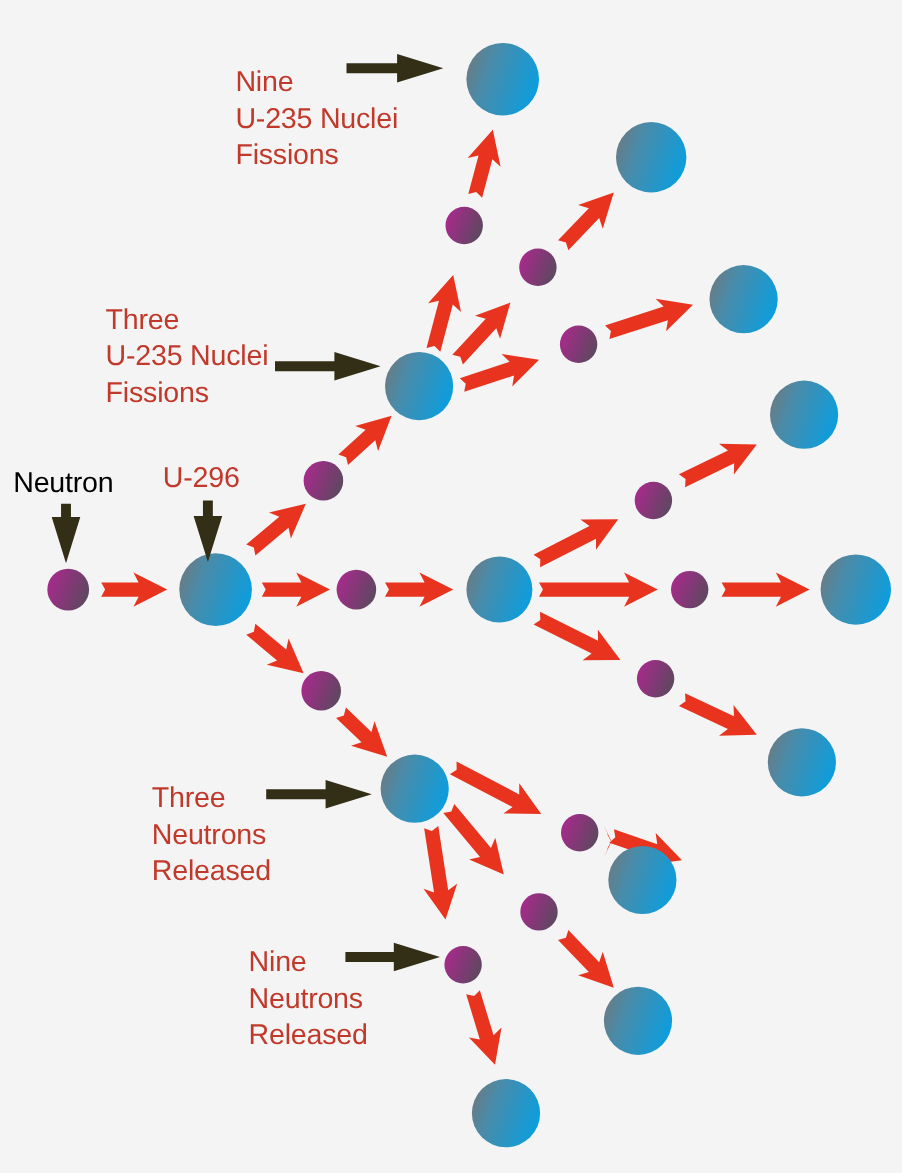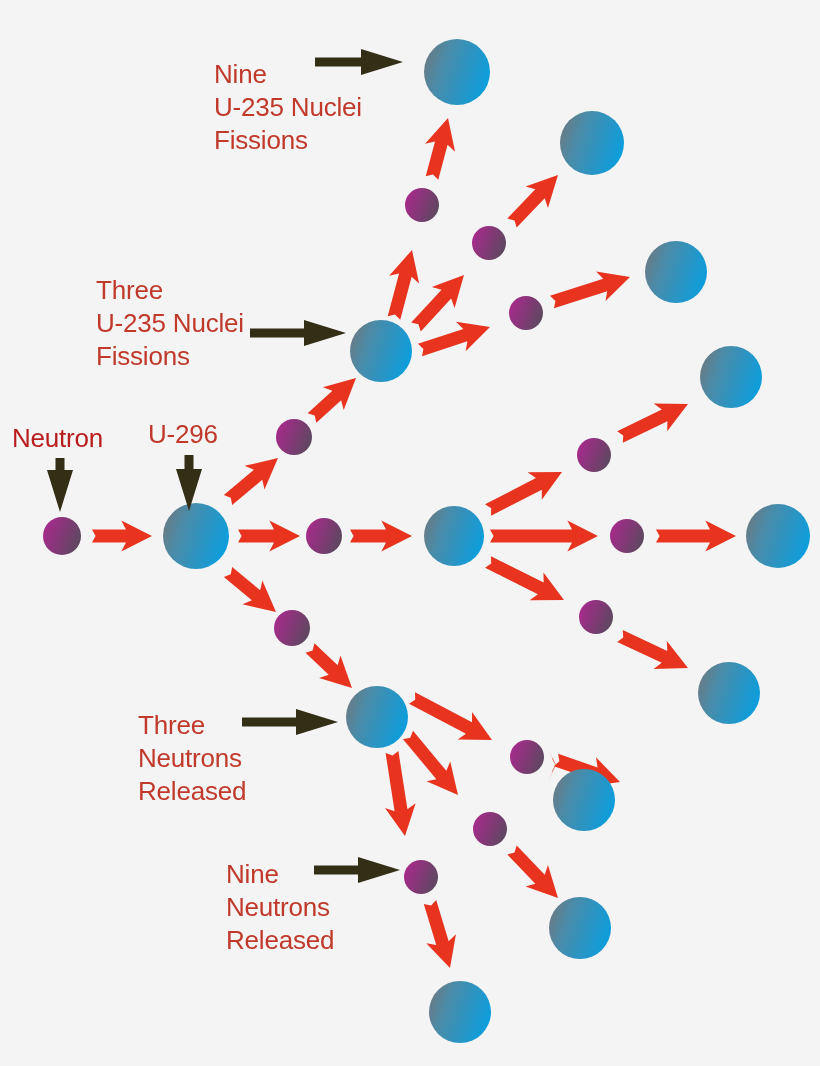--- a/index.html
+++ b/index.html
@@ -166,18 +166,18 @@
           <polygon points="0,-4.5 54,-4.5 54,-13 96,0 54,13 54,4.5 0,4.5" fill="#332e16"></polygon>
         </g>
         <g transform="translate(314,870) rotate(0)">
           <polygon points="0,-4.5 44,-4.5 44,-13 86,0 44,13 44,4.5 0,4.5" fill="#332e16"></polygon>
         </g>
       </g>
   </svg>
   <div id="label-layer">
       <div class="label" style="left: 214px; top: 58px; color: rgb(192, 57, 43);"><div>Nine</div><div>U-235 Nuclei</div><div>Fissions</div></div>
       <div class="label" style="left: 96px; top: 274px; color: rgb(192, 57, 43);"><div>Three</div><div>U-235 Nuclei</div><div>Fissions</div></div>
-      <div class="label" style="left: 12px; top: 422px; color: #b91c1c;"><div>Neutron</div></div>
+      <div class="label" style="left: 12px; top: 422px; color: #000000;"><div>Neutron</div></div>
       <div class="label" style="left: 148px; top: 418px; color: rgb(192, 57, 43);"><div>U-296</div></div>
       <div class="label" style="left: 138px; top: 709px; color: rgb(192, 57, 43);"><div>Three</div><div>Neutrons</div><div>Released</div></div>
       <div class="label" style="left: 226px; top: 858px; color: rgb(192, 57, 43);"><div>Nine</div><div>Neutrons</div><div>Released</div></div>
     </div>
 </div>
 
 </body></html>

